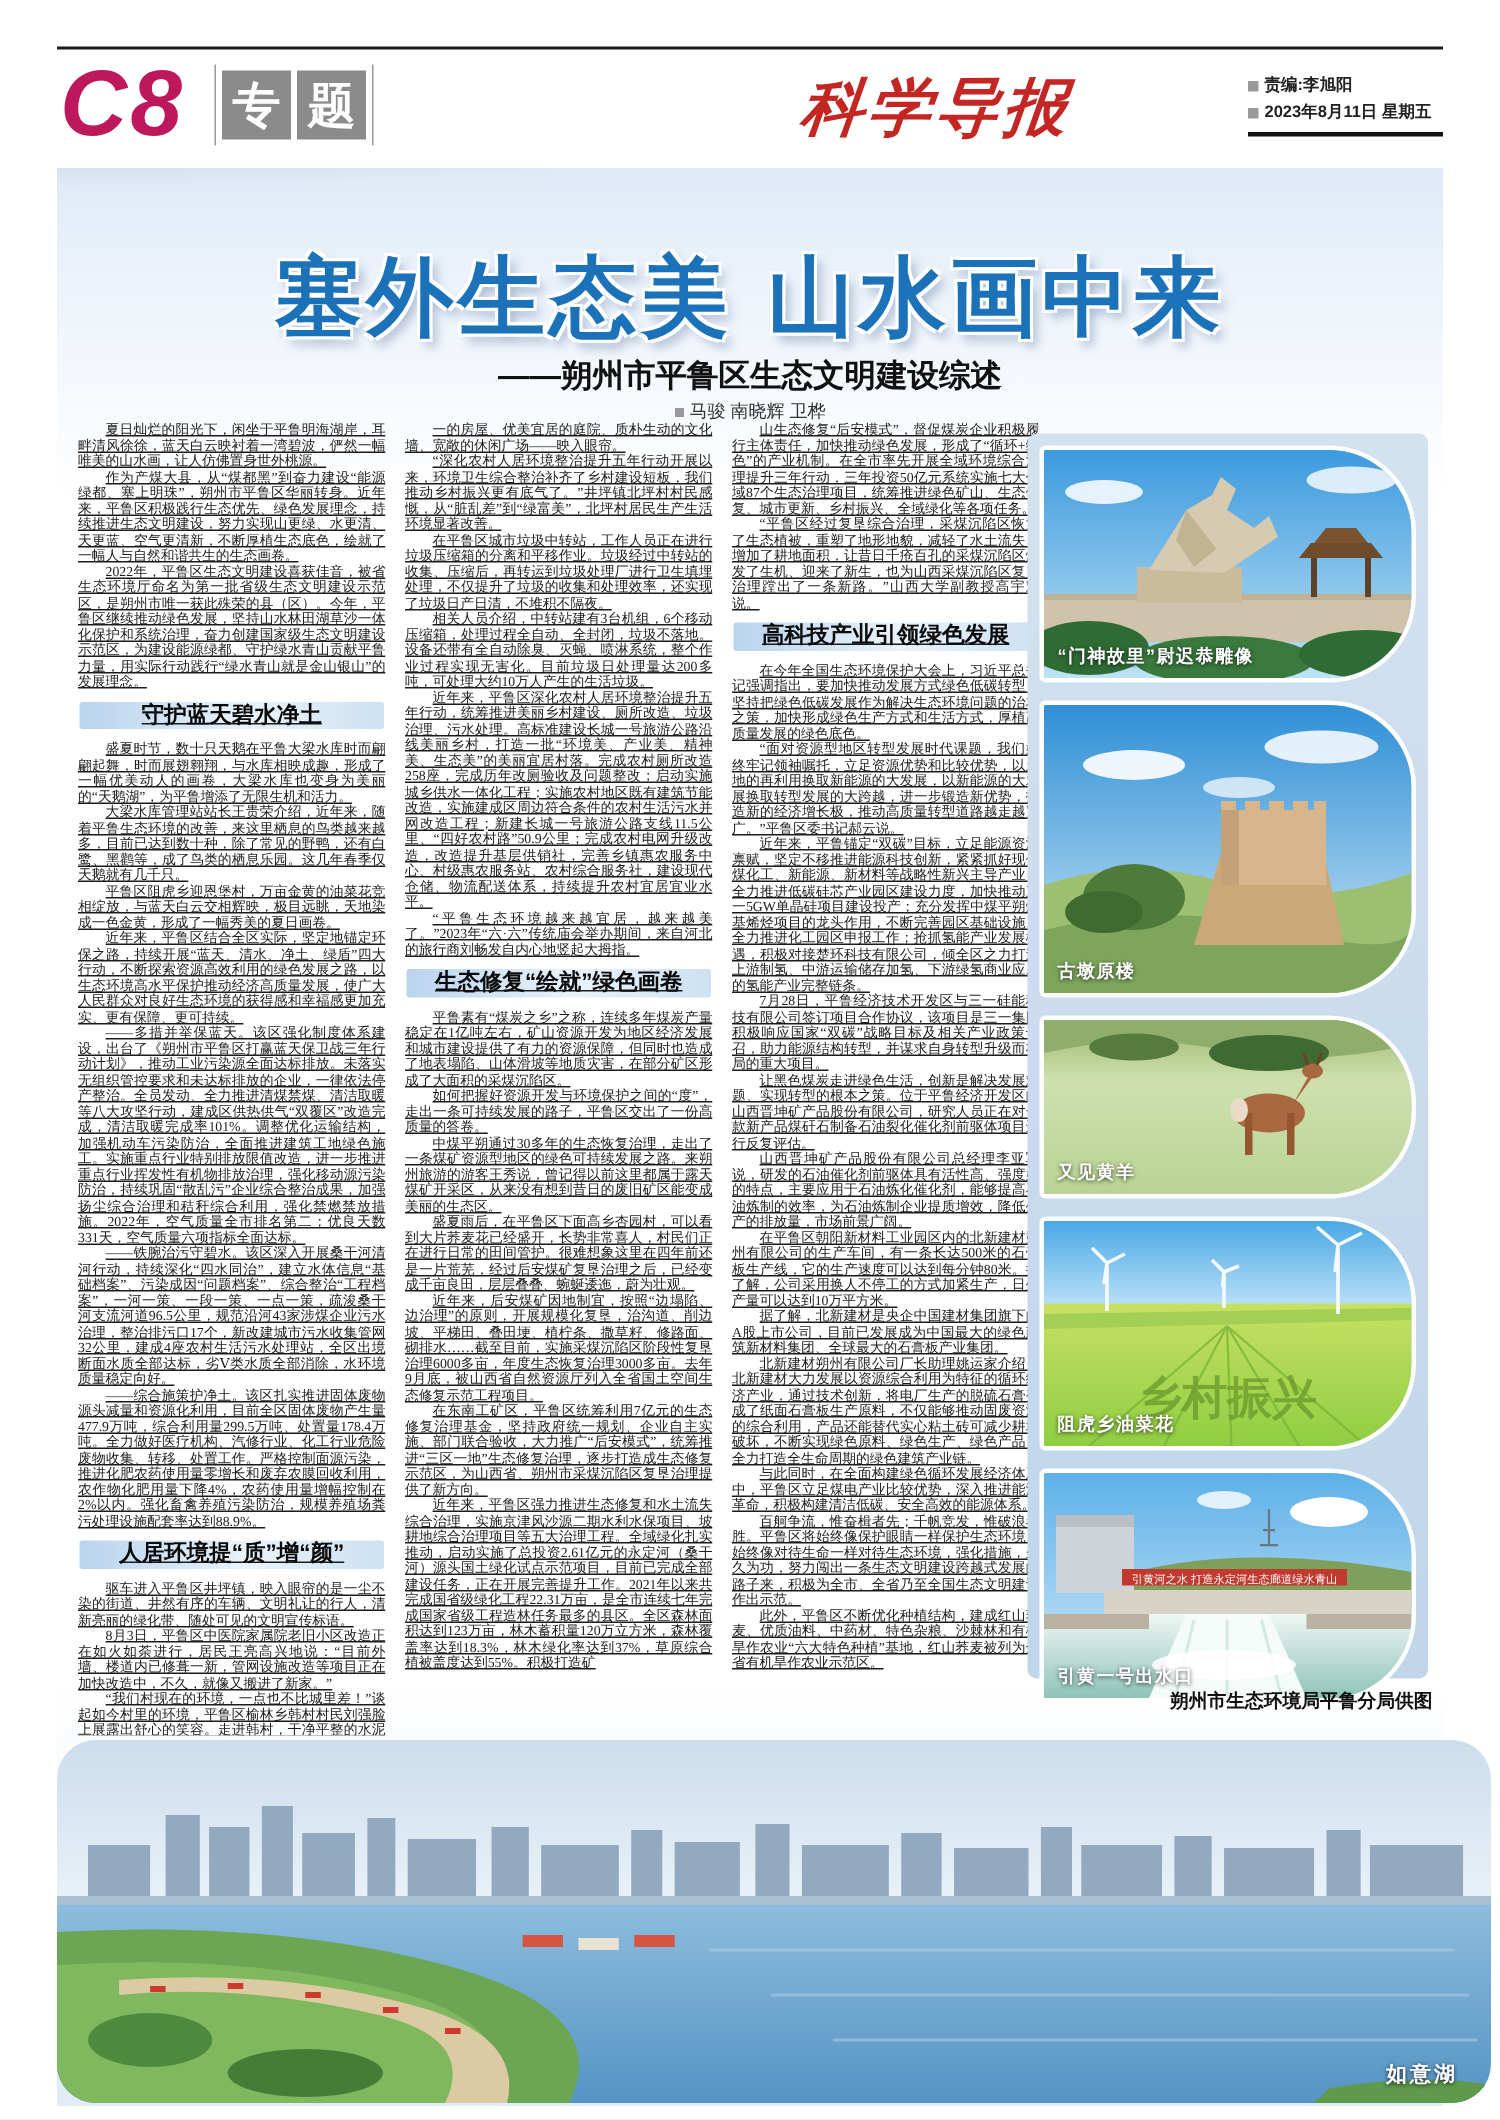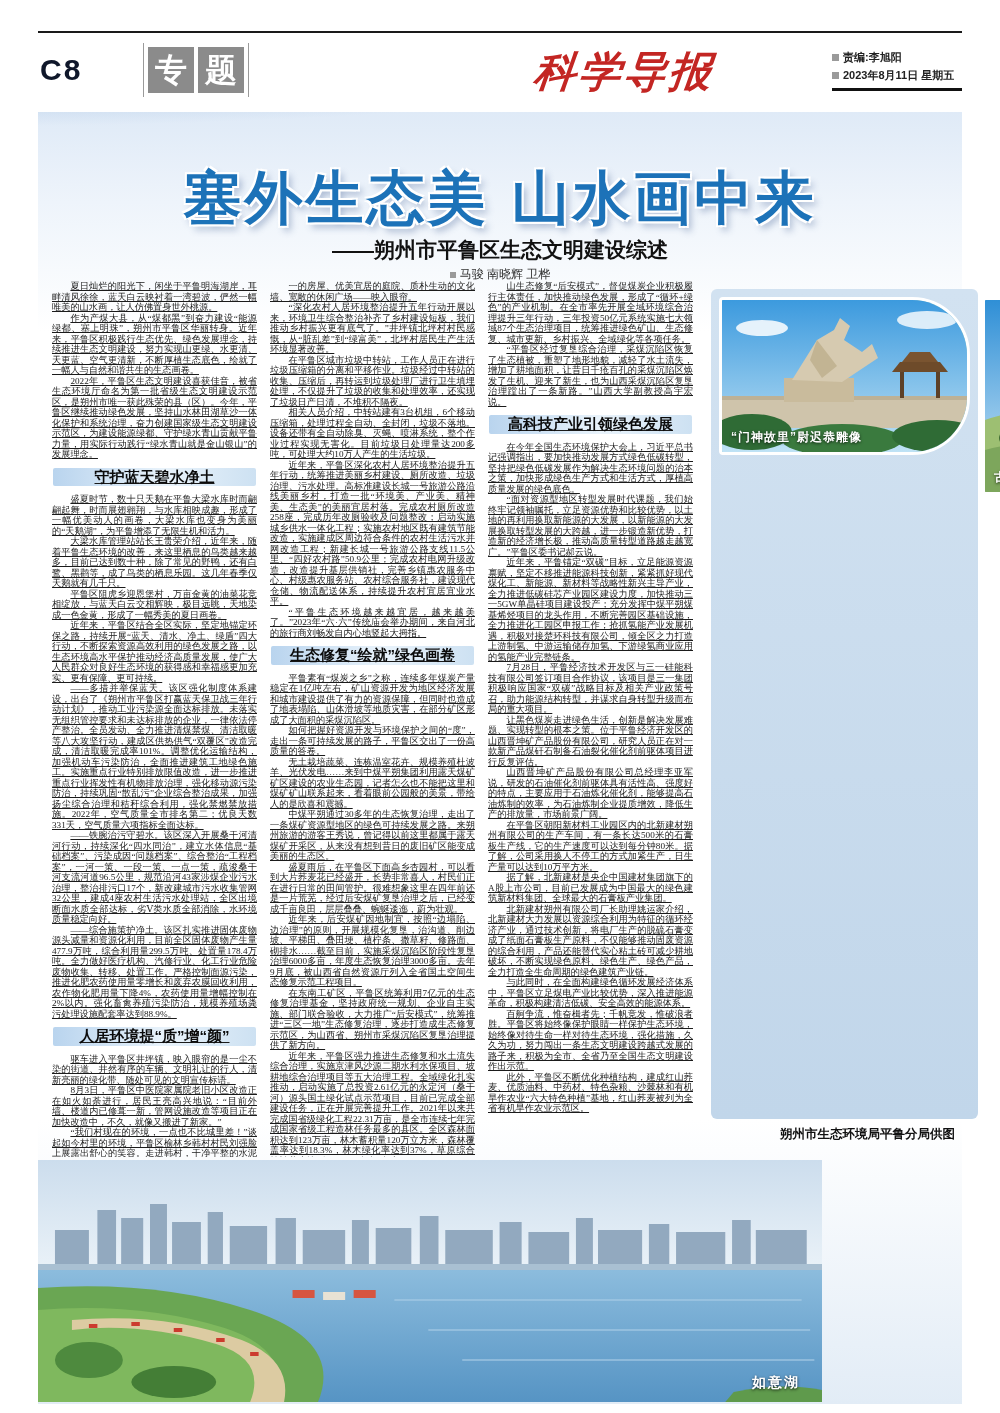--- a/index.html
+++ b/index.html
@@ -2,21 +2,21 @@
 <html><head>
 <meta charset="utf-8">
 <style>
   html,body{margin:0;padding:0;background:#e8e8e8;}
   .page{position:relative;width:1000px;height:1413px;margin:0 auto;background:#fff;
         font-family:"Liberation Serif","DejaVu Serif",serif;overflow:hidden;}
   
   .top-rule{position:absolute;left:38px;right:38px;top:31px;height:2px;background:#1a1a1a;}
   .hdr{position:absolute;left:38px;right:38px;top:40px;height:66px;}
   .pageno{position:absolute;left:2px;top:2px;font-family:"Liberation Sans","DejaVu Sans",sans-serif;
-          font-weight:bold;font-size:30px;line-height:56px;color:#0f172a;letter-spacing:2px;}
+          font-weight:bold;font-size:62px;line-height:56px;color:#be185d;letter-spacing:2px;font-style:italic;}
   .topic{position:absolute;left:105px;top:0;display:flex;align-items:center;gap:4px;height:60px;}
   .vr{width:1px;height:54px;background:#9a9a9a;}
   .tbox{width:46px;height:46px;background:#8b8b8b;color:#fff;font-family:"Liberation Sans",sans-serif;
         font-weight:bold;font-size:32px;line-height:46px;text-align:center;}
   .masthead{position:absolute;right:248px;top:4px;font-size:42px;font-weight:bold;font-style:italic;
             color:#c32623;font-family:"DejaVu Serif",serif;letter-spacing:3px;transform:skewX(-6deg);}
   .edblock{position:absolute;right:0;top:8px;width:130px;font-family:"Liberation Sans",sans-serif;}
   .edline{display:flex;align-items:center;gap:4px;font-size:11px;font-weight:bold;color:#222;line-height:18px;}
   .sq{display:inline-block;width:7px;height:7px;background:#9a9a9a;}
   .edrule{margin-top:4px;height:3px;background:#111;}
@@ -36,32 +36,32 @@
   .byline .sq{width:6px;height:6px;margin-right:4px;}
   
   .cols{position:absolute;left:52px;top:281px;width:641px;height:876px;display:flex;gap:13px;overflow:hidden;}
   .col{width:205px;height:100%;overflow:hidden;text-align:justify;color:#1b1b1b;
        font-size:9.2px;line-height:10.5px;text-decoration:underline;}
   .col p.para{margin:0;text-indent:2em;}
   .col h3.sec-head{margin:8px 1px;padding:4px 0;text-align:center;text-indent:0;
        font-family:"Liberation Sans",sans-serif;font-weight:bold;font-size:15px;color:#0b0b0b;
        background:linear-gradient(90deg,#b9d4ee 0%,#e9f3fb 55%,#cde1f2 100%);border-radius:2px;}
   
-  .photo-panel{position:absolute;left:711px;top:289px;width:267px;height:830px;
+  .photo-panel{position:absolute;left:685px;top:289px;width:267px;height:830px;
        background:linear-gradient(180deg,#d2e2f1,#c1d6ea);border-radius:6px;
-       display:flex;flex-direction:row;gap:12px;padding:8px;box-sizing:border-box;}
+       display:flex;flex-direction:column;gap:12px;padding:8px;box-sizing:border-box;}
   .photo{position:relative;margin:0;border:3px solid #fff;border-radius:4px 58px 58px 4px;
          overflow:hidden;background:#9cc;flex:none;}
   .photo svg{display:block;width:100%;height:100%;}
   .pcap{position:absolute;left:9px;bottom:6px;color:#fff;font-size:12px;font-weight:bold;
         font-family:"Liberation Sans",sans-serif;text-shadow:0 1px 3px rgba(0,0,0,.75);letter-spacing:1px;}
   .credit{position:absolute;left:695px;top:1126px;width:260px;text-align:right;
           font-family:"Liberation Sans",sans-serif;font-weight:bold;font-size:12.5px;color:#111;}
   
-  .panorama{position:absolute;left:38px;top:1160px;width:784px;height:242px;margin:0;overflow:hidden;}
+  .panorama{position:absolute;left:38px;top:1160px;width:956px;height:242px;margin:0;overflow:hidden;border-radius:26px;}
   .panorama svg{display:block;width:100%;height:100%;}
   .pan-cap{position:absolute;right:22px;bottom:10px;color:#fff;font-size:14px;font-weight:bold;
            font-family:"Liberation Sans",sans-serif;text-shadow:0 1px 3px rgba(0,0,0,.8);letter-spacing:2px;}
 </style>
 </head>
 <body>
 
 <div class="page">
 
   <div class="top-rule"></div>
@@ -117,21 +117,20 @@
     <div class="col">
         <p class="para">一的房屋、优美宜居的庭院、质朴生动的文化墙、宽敞的休闲广场——映入眼帘。</p>
         <p class="para">“深化农村人居环境整治提升五年行动开展以来，环境卫生综合整治补齐了乡村建设短板，我们推动乡村振兴更有底气了。”井坪镇北坪村村民感慨，从“脏乱差”到“绿富美”，北坪村居民生产生活环境显著改善。</p>
         <p class="para">在平鲁区城市垃圾中转站，工作人员正在进行垃圾压缩箱的分离和平移作业。垃圾经过中转站的收集、压缩后，再转运到垃圾处理厂进行卫生填埋处理，不仅提升了垃圾的收集和处理效率，还实现了垃圾日产日清，不堆积不隔夜。</p>
         <p class="para">相关人员介绍，中转站建有3台机组，6个移动压缩箱，处理过程全自动、全封闭，垃圾不落地。设备还带有全自动除臭、灭蝇、喷淋系统，整个作业过程实现无害化。目前垃圾日处理量达200多吨，可处理大约10万人产生的生活垃圾。</p>
         <p class="para">近年来，平鲁区深化农村人居环境整治提升五年行动，统筹推进美丽乡村建设、厕所改造、垃圾治理、污水处理。高标准建设长城一号旅游公路沿线美丽乡村，打造一批“环境美、产业美、精神美、生态美”的美丽宜居村落。完成农村厕所改造258座，完成历年改厕验收及问题整改；启动实施城乡供水一体化工程；实施农村地区既有建筑节能改造，实施建成区周边符合条件的农村生活污水并网改造工程；新建长城一号旅游公路支线11.5公里、“四好农村路”50.9公里；完成农村电网升级改造，改造提升基层供销社，完善乡镇惠农服务中心、村级惠农服务站、农村综合服务社，建设现代仓储、物流配送体系，持续提升农村宜居宜业水平。</p>
         <p class="para">“平鲁生态环境越来越宜居，越来越美了。”2023年“六·六”传统庙会举办期间，来自河北的旅行商刘畅发自内心地竖起大拇指。</p>
         <h3 class="sec-head">生态修复“绘就”绿色画卷</h3>
         <p class="para">平鲁素有“煤炭之乡”之称，连续多年煤炭产量稳定在1亿吨左右，矿山资源开发为地区经济发展和城市建设提供了有力的资源保障，但同时也造成了地表塌陷、山体滑坡等地质灾害，在部分矿区形成了大面积的采煤沉陷区。</p>
         <p class="para">如何把握好资源开发与环境保护之间的“度”，走出一条可持续发展的路子，平鲁区交出了一份高质量的答卷。</p>
-        <p class="para">无土栽培蔬菜、连栋温室花卉、规模养殖杜波羊、光伏发电……来到中煤平朔集团利用露天煤矿矿区建设的农业生态园，记者怎么也不能把这里和煤矿矿山联系起来，看着眼前公园般的美景，带给人的是欣喜和震撼。</p>
         <p class="para">中煤平朔通过30多年的生态恢复治理，走出了一条煤矿资源型地区的绿色可持续发展之路。来朔州旅游的游客王秀说，曾记得以前这里都属于露天煤矿开采区，从来没有想到昔日的废旧矿区能变成美丽的生态区。</p>
         <p class="para">盛夏雨后，在平鲁区下面高乡杏园村，可以看到大片荞麦花已经盛开，长势非常喜人，村民们正在进行日常的田间管护。很难想象这里在四年前还是一片荒芜，经过后安煤矿复垦治理之后，已经变成千亩良田，层层叠叠、蜿蜒逶迤，蔚为壮观。</p>
         <p class="para">近年来，后安煤矿因地制宜，按照“边塌陷、边治理”的原则，开展规模化复垦，治沟道、削边坡、平梯田、叠田埂、植柠条、撒草籽、修路面、砌排水……截至目前，实施采煤沉陷区阶段性复垦治理6000多亩，年度生态恢复治理3000多亩。去年9月底，被山西省自然资源厅列入全省国土空间生态修复示范工程项目。</p>
         <p class="para">在东南工矿区，平鲁区统筹利用7亿元的生态修复治理基金，坚持政府统一规划、企业自主实施、部门联合验收，大力推广“后安模式”，统筹推进“三区一地”生态修复治理，逐步打造成生态修复示范区，为山西省、朔州市采煤沉陷区复垦治理提供了新方向。</p>
         <p class="para">近年来，平鲁区强力推进生态修复和水土流失综合治理，实施京津风沙源二期水利水保项目、坡耕地综合治理项目等五大治理工程。全域绿化扎实推动，启动实施了总投资2.61亿元的永定河（桑干河）源头国土绿化试点示范项目，目前已完成全部建设任务，正在开展完善提升工作。2021年以来共完成国省级绿化工程22.31万亩，是全市连续七年完成国家省级工程造林任务最多的县区。全区森林面积达到123万亩，林木蓄积量120万立方米，森林覆盖率达到18.3%，林木绿化率达到37%，草原综合植被盖度达到55%。积极打造矿</p>
       </div>
     <div class="col">
         <p class="para">山生态修复“后安模式”，督促煤炭企业积极履行主体责任，加快推动绿色发展，形成了“循环+绿色”的产业机制。在全市率先开展全域环境综合治理提升三年行动，三年投资50亿元系统实施七大领域87个生态治理项目，统筹推进绿色矿山、生态修复、城市更新、乡村振兴、全域绿化等各项任务。</p>
         <p class="para">“平鲁区经过复垦综合治理，采煤沉陷区恢复了生态植被，重塑了地形地貌，减轻了水土流失，增加了耕地面积，让昔日千疮百孔的采煤沉陷区焕发了生机、迎来了新生，也为山西采煤沉陷区复垦治理蹚出了一条新路。”山西大学副教授高宇宏说。</p>
         <h3 class="sec-head">高科技产业引领绿色发展</h3>

